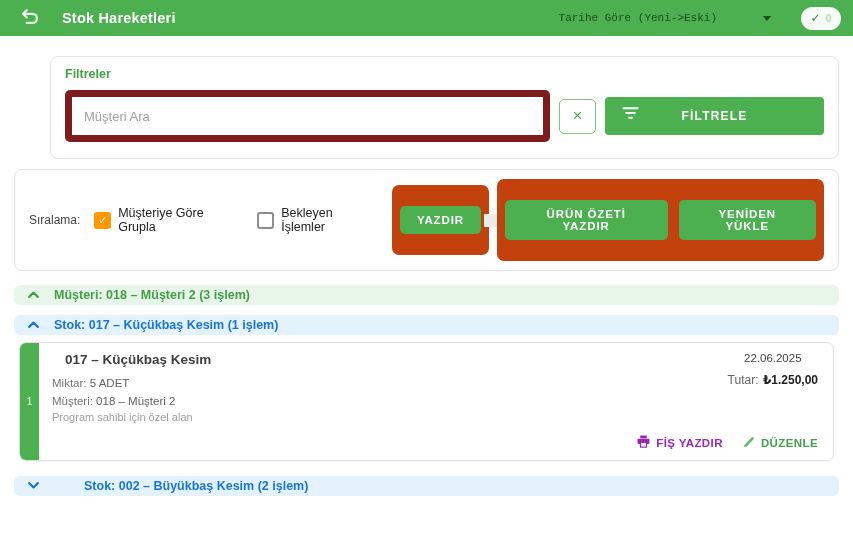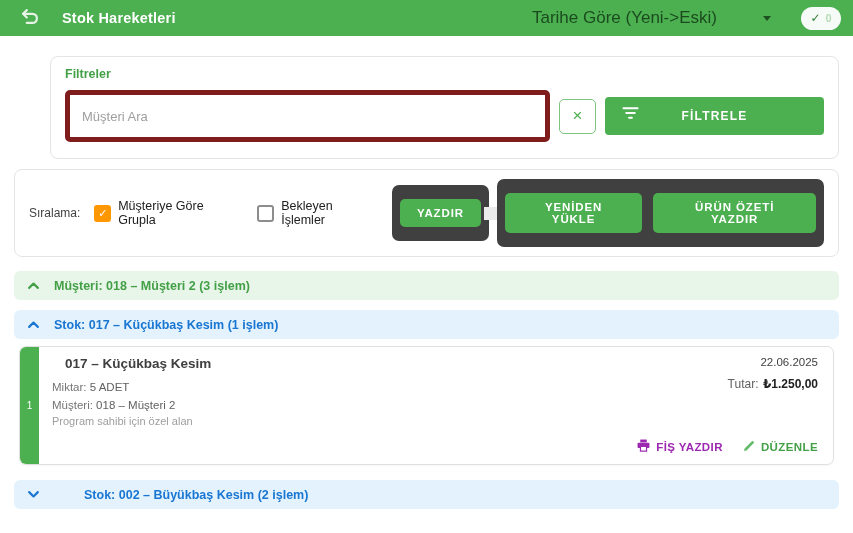--- a/index.html
+++ b/index.html
@@ -6,80 +6,80 @@
   html,body { width:853px; height:533px; background:#fff; overflow:hidden;
     font-family:"Liberation Sans","DejaVu Sans",sans-serif; }
 
   
   .appbar { height:36px; background:#4caf50; display:flex; align-items:center;
     padding:0 12px 0 16px; }
   .back-btn { width:28px; height:28px; display:flex; align-items:center; justify-content:center;
     background:none; border:none; cursor:pointer; }
   .appbar-title { color:#fff; font-size:14.5px; font-weight:bold; margin-left:18px; letter-spacing:.2px; }
   .appbar-right { margin-left:auto; display:flex; align-items:center; }
-  .sort-select { color:rgba(10,40,12,.75); font-size:17px; cursor:pointer; }
+  .sort-select { color:rgba(10,40,12,.75); font-size:11px; cursor:pointer;font-family:Liberation Mono, monospace; }
   .caret-down { width:0; height:0; border-left:4px solid transparent; border-right:4px solid transparent;
     border-top:5px solid rgba(10,40,12,.7); margin-left:46px; }
   .count-pill { margin-left:30px; background:#f7fbf7; border-radius:12px; height:23px; min-width:40px;
     display:flex; align-items:center; justify-content:center; gap:5px; padding:0 9px; cursor:pointer; }
   .count-pill .tick { color:#2e7d32; font-size:12px; font-weight:bold; }
   .count-pill .num { color:#b4dcb6; font-size:11px; font-weight:bold; }
 
   
   .content { padding:0 14px; }
   .panel { border:1px solid #e4e4e4; border-radius:8px; background:#fff; }
   .filters-panel { margin-top:20px; padding:10px 14px 16px;margin-left:36px; }
   .panel-label { color:#43a047; font-size:12.5px; font-weight:bold; margin-bottom:9px; }
   .filters-row { display:flex; align-items:center; gap:9px; }
-  .search-input { flex:1; height:52px; border:5px solid #7f1d1d; border-radius:5px;
+  .search-input { flex:1; height:52px; border:7px solid #7f1d1d; border-radius:5px;
     padding:16px 12px; font-size:13px; color:#333; outline:none;
     font-family:"Liberation Sans","DejaVu Sans",sans-serif; }
   .search-input::placeholder { color:#9e9e9e; }
   .clear-btn { width:37px; height:35px; background:#fff; border:1px solid #7cc47f; border-radius:5px;
     color:#4caf50; font-size:17px; cursor:pointer; display:flex; align-items:center; justify-content:center; }
   .filter-btn { width:219px; height:38px; background:#4caf50; border:none; border-radius:4px;
     color:#fff; font-size:12px; font-weight:bold; letter-spacing:1.2px; cursor:pointer;
     position:relative; display:flex; align-items:center; justify-content:center; }
   .filter-btn .f-icon { position:absolute; left:17px; top:9px; }
 
   .sort-panel { margin-top:10px; padding:9px 14px; display:flex; align-items:center; }
   .sort-label { font-size:12px; color:#424242; }
   .chk-group { display:flex; align-items:center; gap:7px; margin-left:14px; cursor:pointer; }
   .chk { width:17px; height:17px; border-radius:3px; display:flex; align-items:center;
     justify-content:center; }
   .chk.checked { background:#ff9800; color:#fff; font-size:11px; font-weight:bold; }
   .chk.unchecked { background:#fff; border:2px solid #8d8d8d; }
   .chk-label { font-size:12.5px; color:#212121; }
-  .btn-strip { background:#404040; border-radius:7px; padding:14px 8px; display:flex; gap:11px; }
+  .btn-strip { background:#c2410c; border-radius:7px; padding:21px 8px; display:flex; gap:11px; }
   .strip-1 { margin-left:13px; }
   .strip-joint { width:18px; height:13px; background:#ebebeb; margin:0 -5px; align-self:center; }
   .green-btn { background:#4caf50; border:none; border-radius:5px; color:#fff; font-size:11.5px;
     font-weight:bold; letter-spacing:.9px; padding:8px 17px; cursor:pointer; }
 
   
-  .acc { height:29px; border-radius:6px; display:flex; align-items:center; padding:0 13px;
+  .acc { height:20px; border-radius:6px; display:flex; align-items:center; padding:0 13px;
     gap:14px; font-size:12.5px; font-weight:bold; cursor:pointer; }
   .acc-green { margin-top:14px; background:#e8f5e9; color:#43a047; }
   .acc-blue  { margin-top:10px; background:#e3f2fd; color:#1976d2; }
   .acc-blue-last { margin-top:15px;gap:44px; }
   .chev { display:block; }
 
   
   .txn-card { margin:7px 5px 0; border:1px solid #e0e0e0; border-radius:7px; display:flex;
     overflow:hidden; min-height:119px; box-shadow:0 1px 2px rgba(0,0,0,.04); }
   .txn-stripe { width:19px; background:#4caf50; color:#fff; display:flex; align-items:center;
     justify-content:center; font-size:10px; }
   .txn-body { flex:1; padding:9px 15px 10px 13px; display:flex; flex-direction:column; }
   .txn-top { display:flex; justify-content:space-between; }
   .txn-title { font-size:13.5px; font-weight:bold; color:#404040; padding-left:13px; margin-bottom:7px; }
   .txn-meta { font-size:11.5px; color:#616161; line-height:18px; }
   .txn-meta .m-label { color:#757575;text-align:right; }
   .txn-note { font-size:11px; color:#9e9e9e; margin-top:1px; }
   .txn-right { text-align:right; }
-  .txn-date { font-size:11.5px; color:#424242; margin-bottom:6px; }
+  .txn-date { font-size:11.5px; color:#424242; margin-bottom:6px;text-align:center; }
   .txn-amount-label { font-size:12px; color:#616161; }
   .txn-amount { font-size:12px; color:#212121; font-weight:bold; }
   .txn-actions { margin-top:auto; align-self:flex-end; display:flex; gap:20px; align-items:center; }
   .txn-action { display:flex; align-items:center; gap:6px; font-size:11.5px; font-weight:bold;
     letter-spacing:.4px; background:none; border:none; cursor:pointer;
     font-family:"Liberation Sans","DejaVu Sans",sans-serif; }
   .act-purple { color:#9c27b0; }
   .act-green { color:#43a047; }
 </style>
 </head>
@@ -138,22 +138,22 @@
     <div class="chk-group">
       <span class="chk unchecked"></span>
       <span class="chk-label">Bekleyen İşlemler</span>
     </div>
 
     <div class="btn-strip strip-1">
       <button class="green-btn">YAZDIR</button>
     </div>
     <div class="strip-joint"></div>
     <div class="btn-strip">
+      <button class="green-btn">ÜRÜN ÖZETİ YAZDIR</button>
       <button class="green-btn">YENİDEN YÜKLE</button>
-      <button class="green-btn">ÜRÜN ÖZETİ YAZDIR</button>
     </div>
   </div>
 
   <div class="acc acc-green">
     <span class="chev">
       <svg width="13" height="9" viewBox="0 0 12 8" fill="none" stroke="#43a047" stroke-width="2" stroke-linecap="round" stroke-linejoin="round">
         <path d="M2 6.2 L6 2.2 L10 6.2"></path>
       </svg>
     </span>
     <span>Müşteri: 018 – Müşteri 2 (3 işlem)</span>

